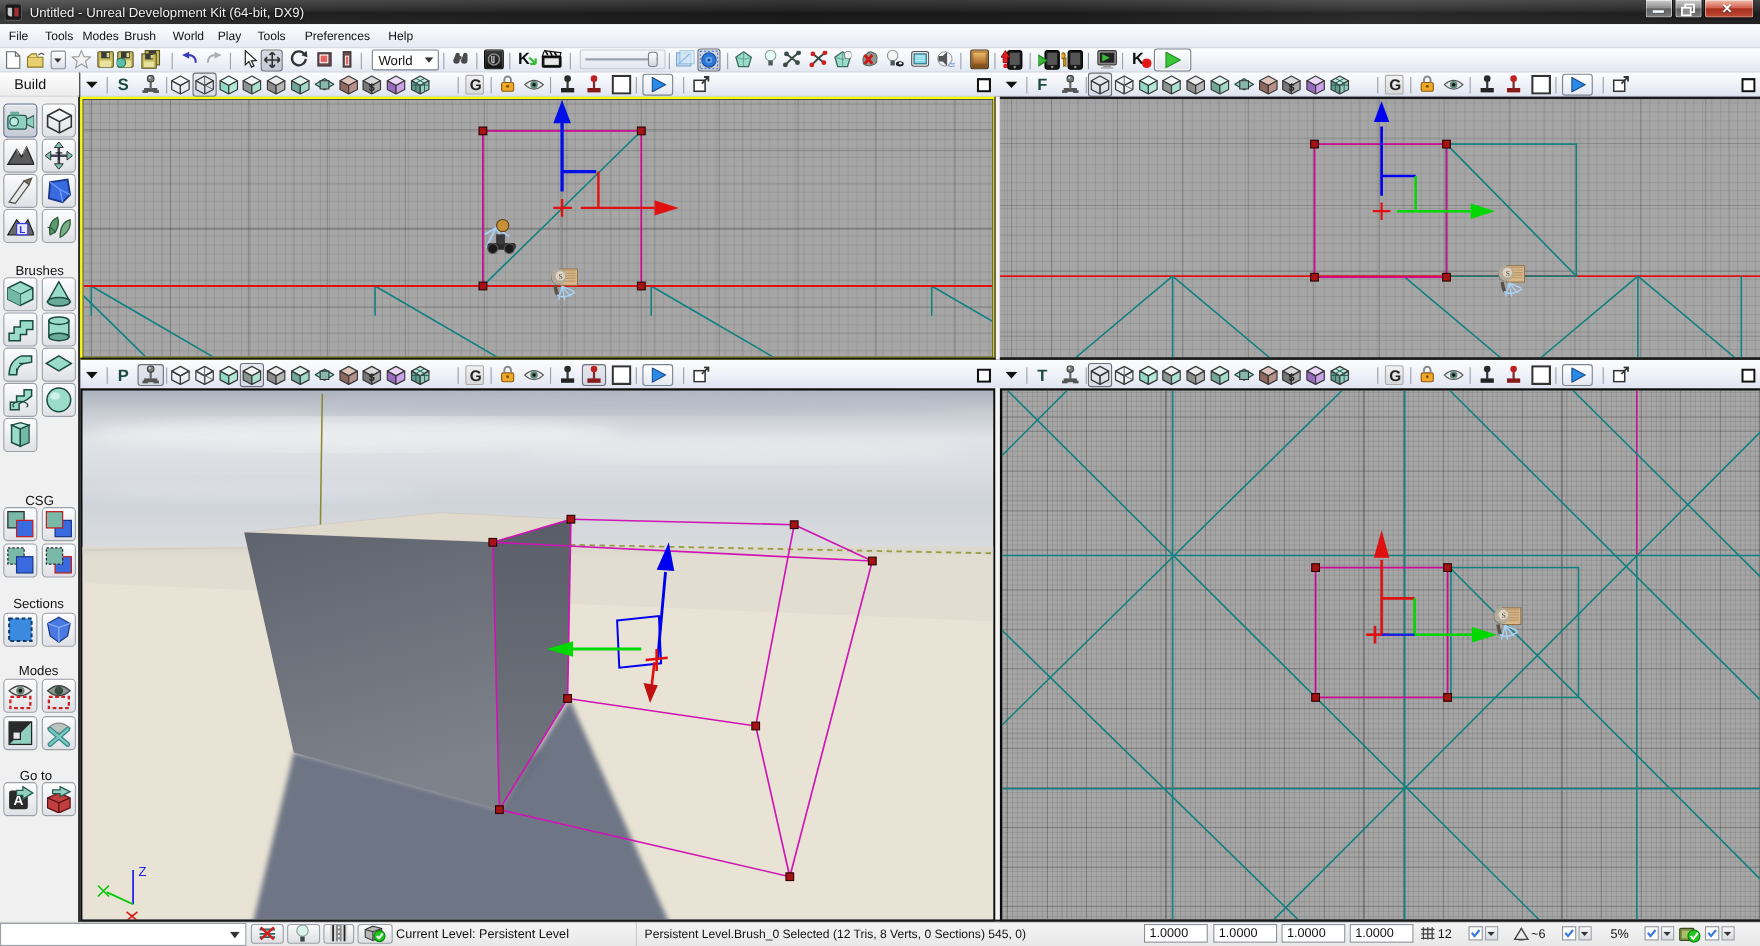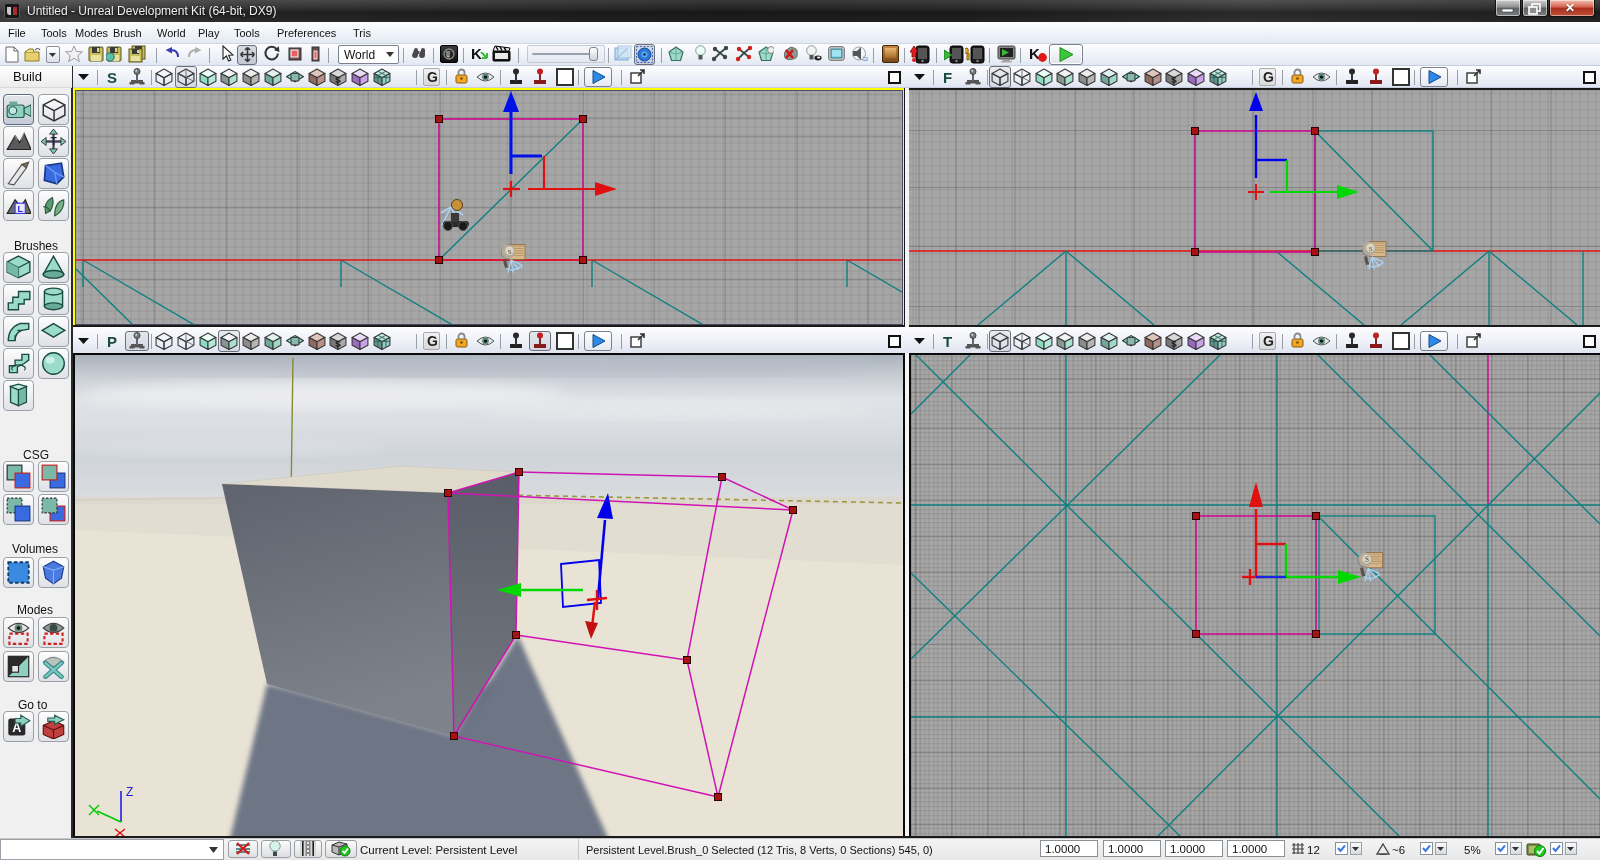--- a/index.html
+++ b/index.html
@@ -26,21 +26,21 @@
 <div style="left:1565px;top:1px;font-size:12px;font-weight:bold;color:#fff;text-shadow:0 1px 1px #333;">✕</div>
 <div style="left:0px;top:22px;width:1600px;height:22px;background:linear-gradient(180deg,#fcfdfe,#eef2f8 60%,#e4eaf3);border-bottom:1px solid #d0d6e0;"></div>
 <div class="t" style="left:8px;top:27px;font-size:11px;color:#111;">File</div>
 <div class="t" style="left:41px;top:27px;font-size:11px;color:#111;">Tools</div>
 <div class="t" style="left:75px;top:27px;font-size:11px;color:#111;">Modes</div>
 <div class="t" style="left:113px;top:27px;font-size:11px;color:#111;">Brush</div>
 <div class="t" style="left:157px;top:27px;font-size:11px;color:#111;">World</div>
 <div class="t" style="left:198px;top:27px;font-size:11px;color:#111;">Play</div>
 <div class="t" style="left:234px;top:27px;font-size:11px;color:#111;">Tools</div>
 <div class="t" style="left:277px;top:27px;font-size:11px;color:#111;">Preferences</div>
-<div class="t" style="left:353px;top:27px;font-size:11px;color:#111;">Tris</div>
+<div class="t" style="left:353px;top:27px;font-size:11px;color:#111;">Help</div>
 <div style="left:0px;top:44px;width:1600px;height:22px;background:linear-gradient(180deg,#fdfdfe,#eff3f9 55%,#e2e8f2);border-bottom:1px solid #c8cedd;"></div>
 <svg style="position:absolute;left:5px;top:46px;" width="14" height="17" viewBox="0 0 14 17">
     <path d="M1,1 L9,1 L13,5 L13,16 L1,16 Z" fill="#fff" stroke="#666"></path>
     <path d="M9,1 L9,5 L13,5" fill="none" stroke="#666"></path>
   </svg>
 <svg style="position:absolute;left:24px;top:46px;" width="19" height="17" viewBox="0 0 19 17">
     <path d="M1,6 L1,15 L15,15 L15,6 Z" fill="#e8d070" stroke="#8a7820"></path>
     <path d="M1,6 L5,3 L9,3 L10,6" fill="#f0dc88" stroke="#8a7820"></path>
     <path d="M11,4 q3,-3 5,0" fill="none" stroke="#555" stroke-width="1.2"></path>
   </svg>
@@ -811,21 +811,21 @@
 <div style="left:3px;top:494px;width:31px;height:31px;background:linear-gradient(#fdfdfd,#dfe1e6);border:1px solid #9aa0a8;border-radius:4px;box-shadow:inset 0 1px 0 #fff;"></div>
 <svg style="position:absolute;left:6px;top:497px;" width="25" height="25" viewBox="0 0 22 22">
     <rect x="1" y="1" width="13" height="13" fill="#7ab8a8" stroke="#2a2a2a" stroke-dasharray="2,1.5"></rect>
     <rect x="8" y="8" width="13" height="13" fill="#3a6ae0" stroke="#1a3a88"></rect>
   </svg>
 <div style="left:38px;top:494px;width:31px;height:31px;background:linear-gradient(#fdfdfd,#dfe1e6);border:1px solid #9aa0a8;border-radius:4px;box-shadow:inset 0 1px 0 #fff;"></div>
 <svg style="position:absolute;left:41px;top:497px;" width="25" height="25" viewBox="0 0 22 22">
     <rect x="8" y="8" width="13" height="13" fill="#3a6ae0" stroke="#c02020"></rect>
     <rect x="1" y="1" width="13" height="13" fill="#7ab8a8" stroke="#2a2a2a" stroke-dasharray="2,1.5"></rect>
   </svg>
-<div class="t" style="left:12px;top:542px;font-size:12px;color:#111;">Volumes</div>
+<div class="t" style="left:12px;top:542px;font-size:12px;color:#111;">Sections</div>
 <div style="left:3px;top:557px;width:31px;height:31px;background:linear-gradient(#fdfdfd,#dfe1e6);border:1px solid #9aa0a8;border-radius:4px;box-shadow:inset 0 1px 0 #fff;"></div>
 <svg style="position:absolute;left:6px;top:560px;" width="25" height="25" viewBox="0 0 22 22">
     <rect x="2" y="2" width="18" height="18" fill="#3a8ae0" stroke="#103a68" stroke-dasharray="3,2" stroke-width="1.6"></rect>
   </svg>
 <div style="left:38px;top:557px;width:31px;height:31px;background:linear-gradient(#fdfdfd,#dfe1e6);border:1px solid #9aa0a8;border-radius:4px;box-shadow:inset 0 1px 0 #fff;"></div>
 <svg style="position:absolute;left:41px;top:560px;" width="25" height="25" viewBox="0 0 22 22">
     <path d="M11,1 L20,6 L18,16 L11,21 L4,16 L2,6 Z" fill="#4a7ae0" stroke="#1a3a88"></path>
     <path d="M2,6 L11,9 L20,6 M11,9 L11,21" stroke="#8ab0f8" fill="none"></path>
   </svg>
 <div class="t" style="left:17px;top:603px;font-size:12px;color:#111;">Modes</div>

